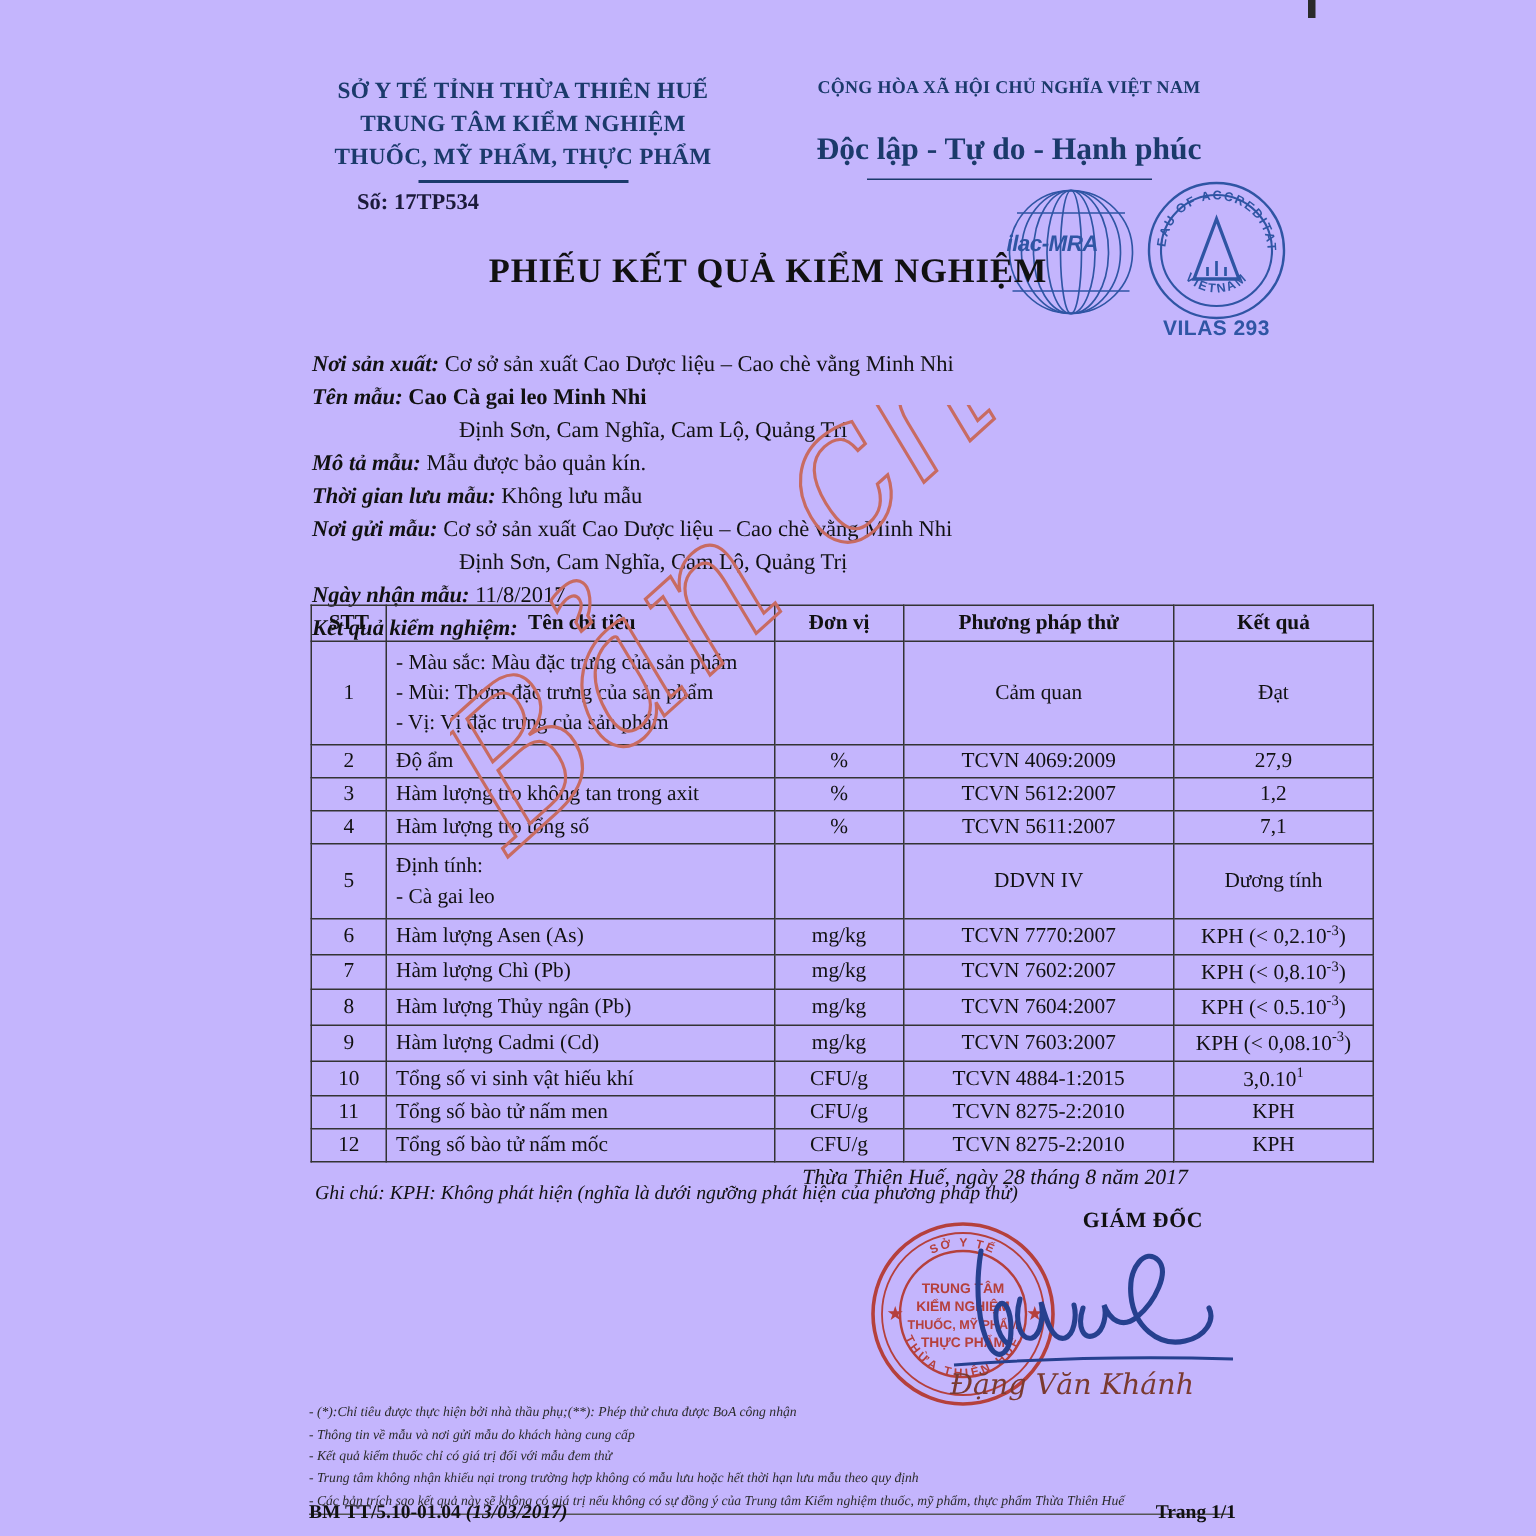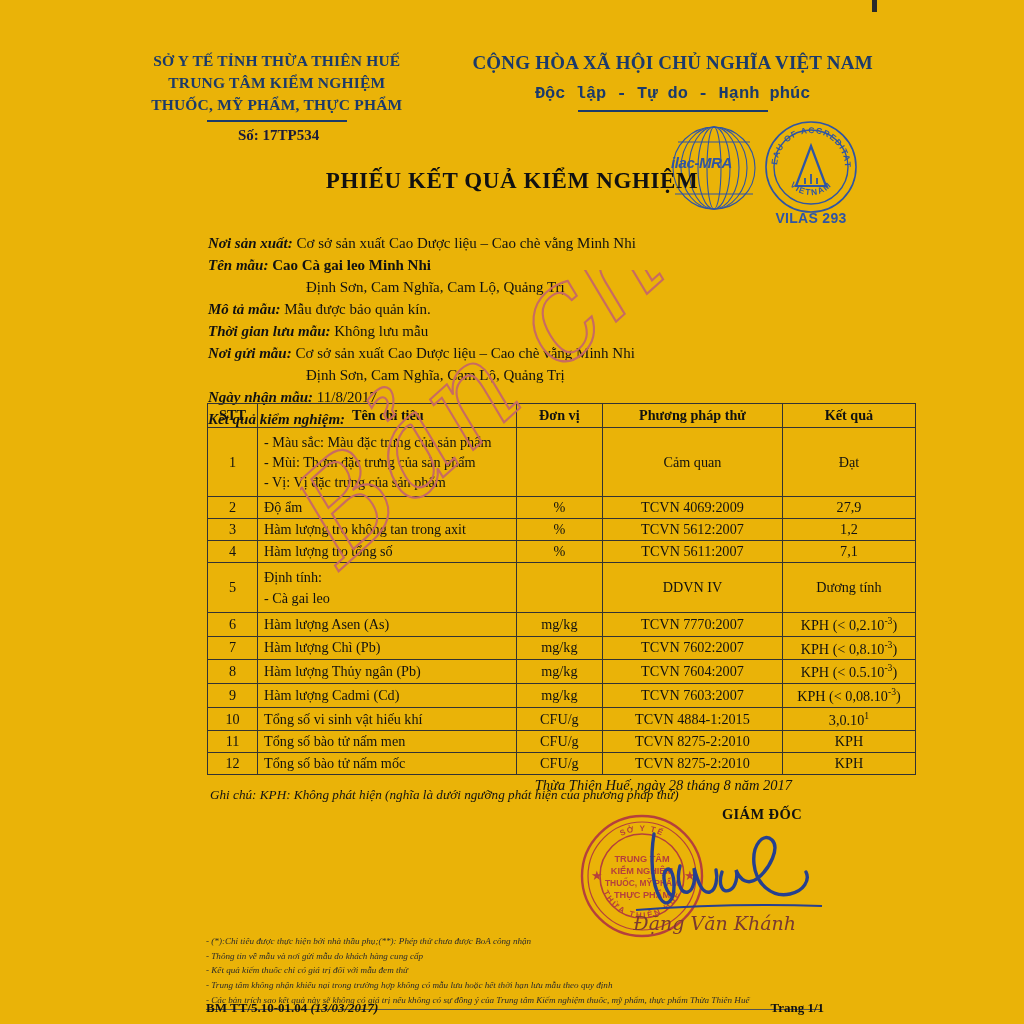--- a/index.html
+++ b/index.html
@@ -12,21 +12,21 @@
     height: 1024px;
     position: relative;
     overflow: hidden;
     font-family: "Liberation Serif", "DejaVu Serif", serif;
     color: #111;
   }
 
   .page {
     position: absolute;
     inset: 0;
-    background: #eab308;
+    background: #c4b5fd;
   }
 
   
   .speck {
     position: absolute;
     top: 0px; right: 147px;
     width: 5px; height: 12px;
     background: #2a2a2a;
   }
 
@@ -38,22 +38,22 @@
     justify-content: center;
     gap: 70px;
   }
   .hdr-left, .hdr-right {
     text-align: center;
     color: #1b3a6b;
     font-weight: bold;
     line-height: 1.42;
   }
   .hdr-left { font-size: 15.5px; letter-spacing: .2px; }
-  .hdr-right .l1 { font-size: 19px; letter-spacing: .2px; }
-  .hdr-right .l2 { font-size: 17px; margin-top: 5px; font-family: Liberation Mono, monospace; }
+  .hdr-right .l1 { font-size: 12px; letter-spacing: .2px; }
+  .hdr-right .l2 { font-size: 21px; margin-top: 18px; }
   .rule {
     height: 1.6px;
     background: #1b3a6b;
     margin: 4px auto 0;
   }
   .rule-left { width: 140px; }
   .rule-right { width: 190px; }
 
   .so-line {
     position: absolute;

